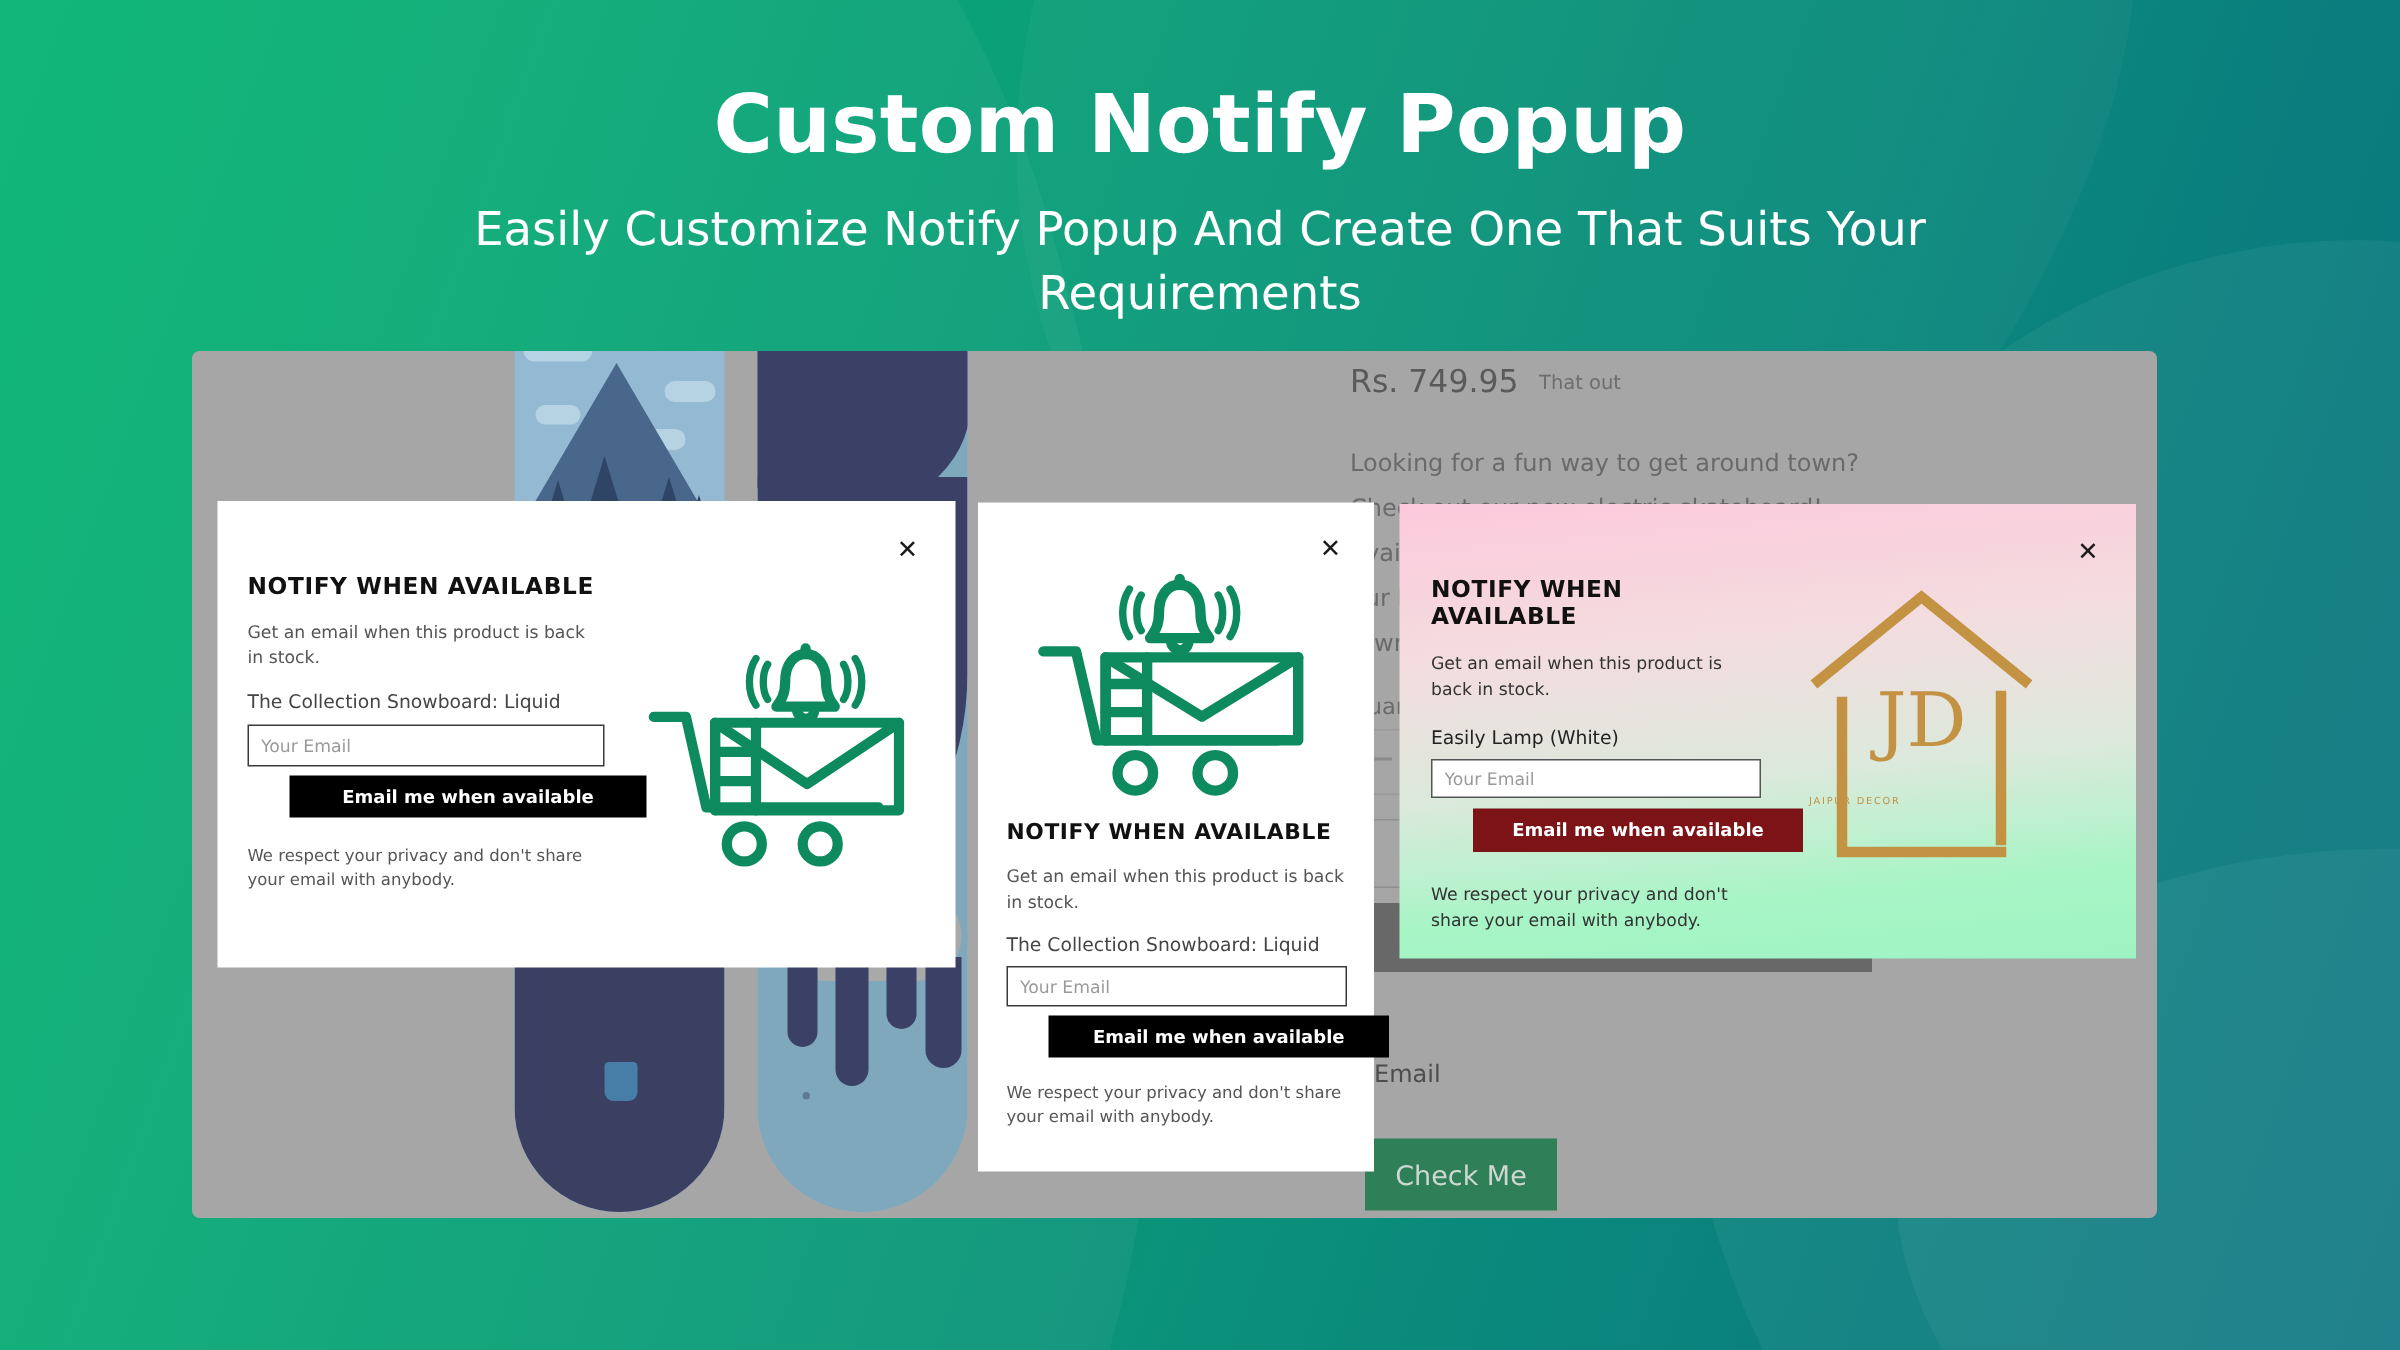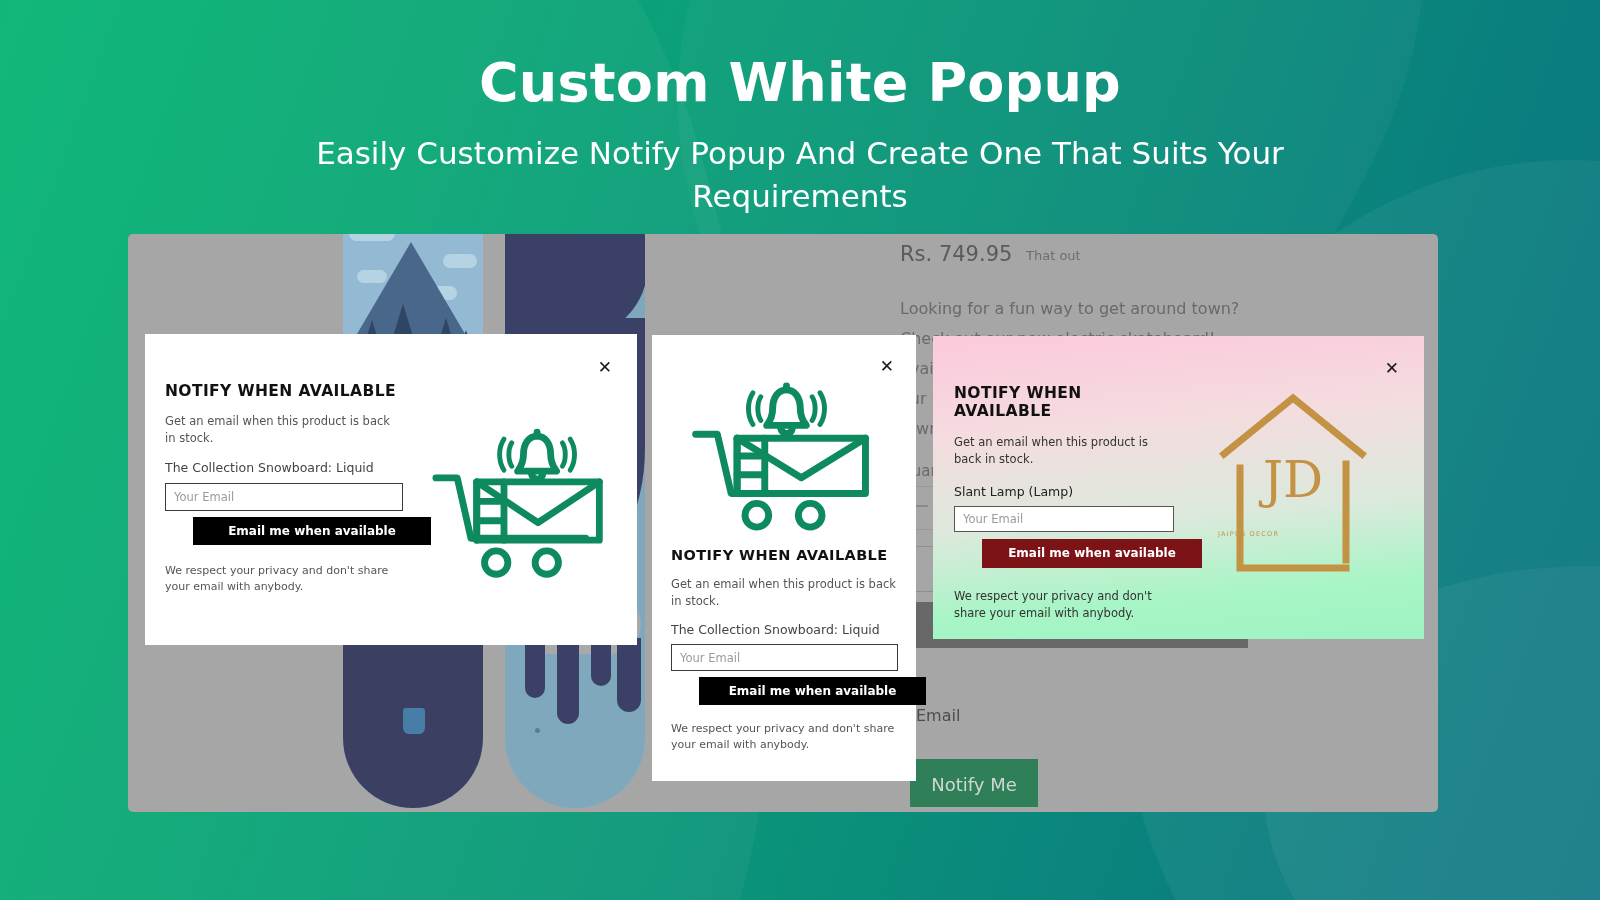--- a/index.html
+++ b/index.html
@@ -180,37 +180,37 @@
     background: linear-gradient(175deg, #FCC9DC 0%, #F4DCDF 30%, #DCE9DC 58%, #A8F5C6 82%, #9EF3C2 100%);
   }
   #popup3 .popup-close { right:25px; top:24px; }
   #popup3 .p3-body { position:absolute; left:21px; top:48px; width:220px; }
   #popup3 .nw-title { font-size:15.5px; color:#111; }
   #popup3 .nw-sub { font-size:11.5px; line-height:1.5; margin-top:14px; color:#333; }
   #popup3 .nw-variant { font-size:12.5px; margin-top:15px; color:#222; }
   #popup3 .nw-input { height:26px; margin-top:7px; padding:0 8px; font-size:11.5px; border:1px solid #555; }
   #popup3 .nw-btn { height:29px; margin-top:7px; font-size:12px; background:#7C1316; }
   #popup3 .nw-privacy { font-size:11.5px; line-height:1.5; margin-top:20px; color:#333; }
-  #popup3 .art { position:absolute; right:56px; top:56px; width:150px; height:185px; }
+  #popup3 .art { position:absolute; right:68px; top:56px; width:150px; height:185px; }
   .jd-text {
     position:absolute; left:0; width:100%; text-align:left;
     color:#C39243; font-size:6.5px; letter-spacing:1.2px;
   }
 </style>
 </head>
 <body>
 
 <div class="stage">
 
   <div class="swirl swirl-a"></div>
   <div class="swirl swirl-d"></div>
   <div class="swirl swirl-b"></div>
   <div class="swirl swirl-c"></div>
 
-  <div class="hero-title">Custom White Popup</div>
+  <div class="hero-title">Custom Notify Popup</div>
   <div class="hero-sub">Easily Customize Notify Popup And Create One That Suits Your Requirements</div>
 
   <div class="product-card">
 
     <div class="boards">
       <div class="board board-1">
         <div class="b-sky"></div>
         <div class="b-cloud" style="left:6px;  top:18px;  width:46px; height:15px;"></div>
 
         <div class="b-cloud" style="left:100px;top:46px;  width:34px; height:14px;"></div>
@@ -249,21 +249,21 @@
       <div class="pd-desc4">our boards are perfect for cruising around</div>
       <div class="pd-desc5">town or hitting the skatepark.</div>
       <div class="pd-qty-label">Quantity</div>
       <div class="pd-qty-box"></div>
       <div class="pd-qty-minus"></div>
       <div class="pd-atc"></div>
       <div class="pd-buy"></div>
       <div class="pd-buy-label">Buy it now</div>
       <div class="pd-share">Email</div>
       <div class="pd-notify"></div>
-      <div class="pd-notify-label">Notify Me</div>
+      <div class="pd-notify-label">Check Me</div>
     </div>
   </div>
 
   <div class="popup" id="popup1">
     <div class="popup-close">✕</div>
 
     <div class="p1-body">
       <div class="nw-title">NOTIFY WHEN AVAILABLE</div>
       <div class="nw-sub">Get an email when this product is back in stock.</div>
       <div class="nw-variant">The Collection Snowboard: Liquid</div>
@@ -327,21 +327,21 @@
       <div class="nw-privacy">We respect your privacy and don't share your email with anybody.</div>
     </div>
   </div>
 
   <div class="popup" id="popup3">
     <div class="popup-close">✕</div>
 
     <div class="p3-body">
       <div class="nw-title">NOTIFY WHEN AVAILABLE</div>
       <div class="nw-sub">Get an email when this product is back in stock.</div>
-      <div class="nw-variant">Slant Lamp (Lamp)</div>
+      <div class="nw-variant">Easily Lamp (White)</div>
       <input class="nw-input" type="text" placeholder="Your Email" style="">
       <button class="nw-btn">Email me when available</button>
       <div class="nw-privacy">We respect your privacy and don't share your email with anybody.</div>
     </div>
 
     <div class="art">
       <svg viewBox="0 0 150 185" width="150" height="185">
         <g fill="none" stroke="#C39243" stroke-width="7" stroke-linecap="square">
           <path d="M6 62 L75 6 L144 62"></path>
           <path d="M22 76 L22 176 L128 176"></path>

